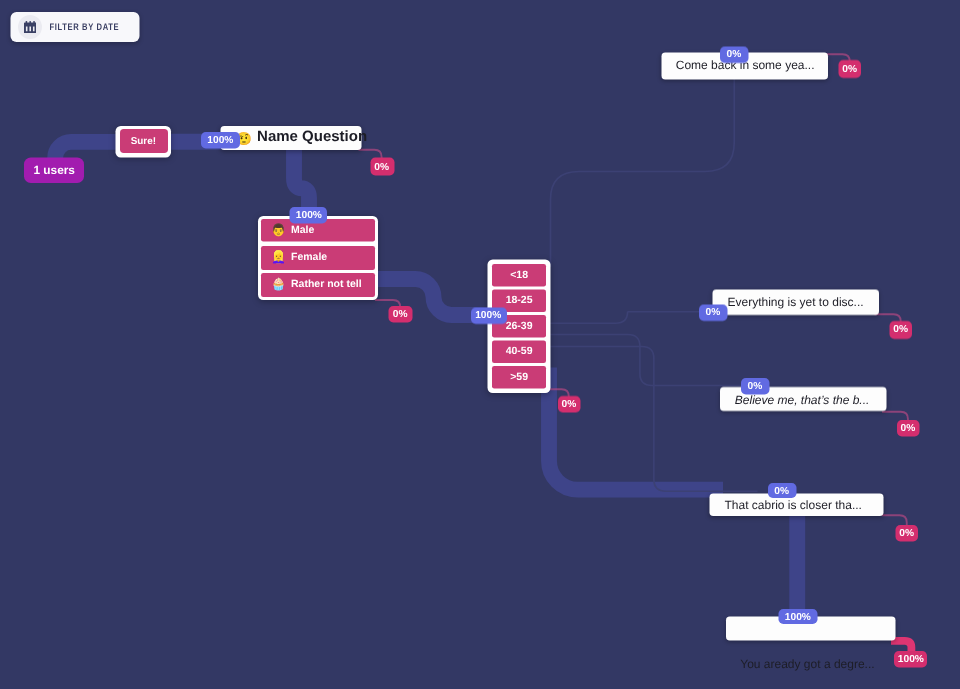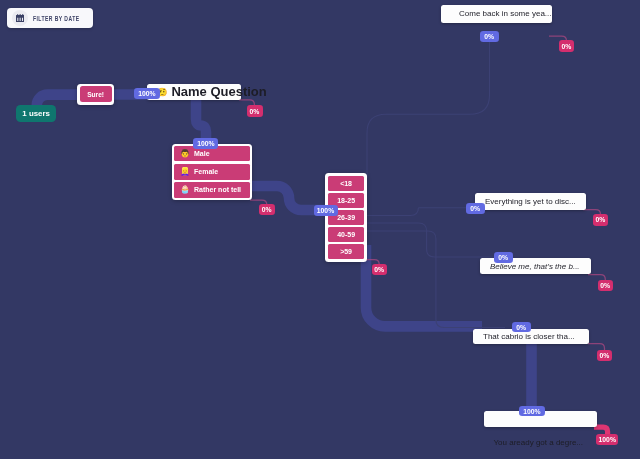--- a/index.html
+++ b/index.html
@@ -23,21 +23,21 @@
   .wcard{position:absolute;background:#fdfdfd;border-radius:2.5px;display:flex;align-items:center;
       box-shadow:0 1px 3px rgba(0,0,0,.3);}
   .wcard .txt{font-size:8px;color:#1d1d26;white-space:nowrap;}
   .pcard{position:absolute;background:#ffffff;border-radius:3.5px;padding:2px;
       box-shadow:0 1px 4px rgba(0,0,0,.28);}
   .prow{background:#ca3c76;color:#fff;font-size:7px;font-weight:700;display:flex;align-items:center;}
   .badge{position:absolute;display:flex;align-items:center;justify-content:center;
       font-size:6.8px;font-weight:700;color:#fff;border-radius:3.2px;}
   .b-blue{background:#616ae2;}
   .b-pink{background:#d42e6e;}
-  .b-users{position:absolute;background:#0f766e;color:#fff;border-radius:4.5px;
+  .b-users{position:absolute;background:#a21caf;color:#fff;border-radius:4.5px;
       font-size:7.9px;font-weight:700;display:flex;align-items:center;justify-content:center;}
   .emo{font-size:8px;line-height:1;width:9px;text-align:center;flex:0 0 auto;
        margin-left:7.2px;margin-right:4.2px;}
   .arow{justify-content:center;height:15.5px;border-radius:1.5px;margin-top:1.5px;}
   .arow:first-child{margin-top:0;}
   .grow{height:15.7px;border-radius:1.5px;margin-top:2.4px;}
   .grow:first-child{margin-top:0;}
 </style>
 </head>
 <body>
@@ -99,21 +99,21 @@
   </div>
 
   <div class="pcard" style="left:77.3px;top:83.8px;width:36.6px;height:20.9px;padding:2.4px;">
     <div class="prow" style="width:100%;height:100%;border-radius:2.5px;justify-content:center;font-size:6.6px;">
       <span data-bind="nodes.sure.label">Sure!</span>
     </div>
   </div>
 
   <div class="wcard" style="left:147px;top:83.5px;width:93.5px;height:16.5px;">
     <span class="emo" data-bind="nodes.name_question.emoji" style="margin-left:10.5px;margin-right:0;width:8.5px;font-size:8.5px;">🤨</span>
-    <span class="txt" data-bind="nodes.name_question.title" style="margin-left:5.4px;font-weight:700;font-size:13px;">Name Question</span>
+    <span class="txt" data-bind="nodes.name_question.title" style="margin-left:5.4px;font-weight:700;font-size:10px;">Name Question</span>
   </div>
   <div class="badge b-blue" style="left:134.2px;top:87.9px;width:25.5px;height:10.8px;">
     <span data-bind="nodes.name_question.in_badge">100%</span>
   </div>
   <div class="badge b-pink" style="left:246.5px;top:105px;width:16px;height:12px;">
     <span data-bind="nodes.name_question.out_badge">0%</span>
   </div>
 
   <div class="pcard" style="left:171.7px;top:143.8px;width:80.6px;height:55.8px;padding:1.95px;">
     <div class="prow grow">
@@ -153,21 +153,21 @@
       <span data-bind="nodes.age.options.4.label">&gt;59</span>
       </div>
   </div>
   <div class="badge b-blue" style="left:313.5px;top:205px;width:24px;height:10.5px;">
     <span data-bind="nodes.age.in_badge">100%</span>
   </div>
   <div class="badge b-pink" style="left:371.5px;top:263.5px;width:15.5px;height:11.5px;">
     <span data-bind="nodes.age.out_badge">0%</span>
   </div>
 
-  <div class="wcard" style="left:440.5px;top:5px;width:111px;height:17.5px;justify-content:flex-end;">
+  <div class="wcard" style="left:440.5px;top:35px;width:111px;height:17.5px;">
     <span class="txt" data-bind="nodes.msg_comeback.text" style="margin-left:10px;">Come back in some yea...</span>
   </div>
   <div class="badge b-blue" style="left:479.5px;top:30.5px;width:19.5px;height:11px;">
     <span data-bind="nodes.msg_comeback.in_badge">0%</span>
   </div>
   <div class="badge b-pink" style="left:559px;top:40px;width:15px;height:12px;">
     <span data-bind="nodes.msg_comeback.out_badge">0%</span>
   </div>
 
   <div class="wcard" style="left:475px;top:193.4px;width:110.5px;height:17px;">

